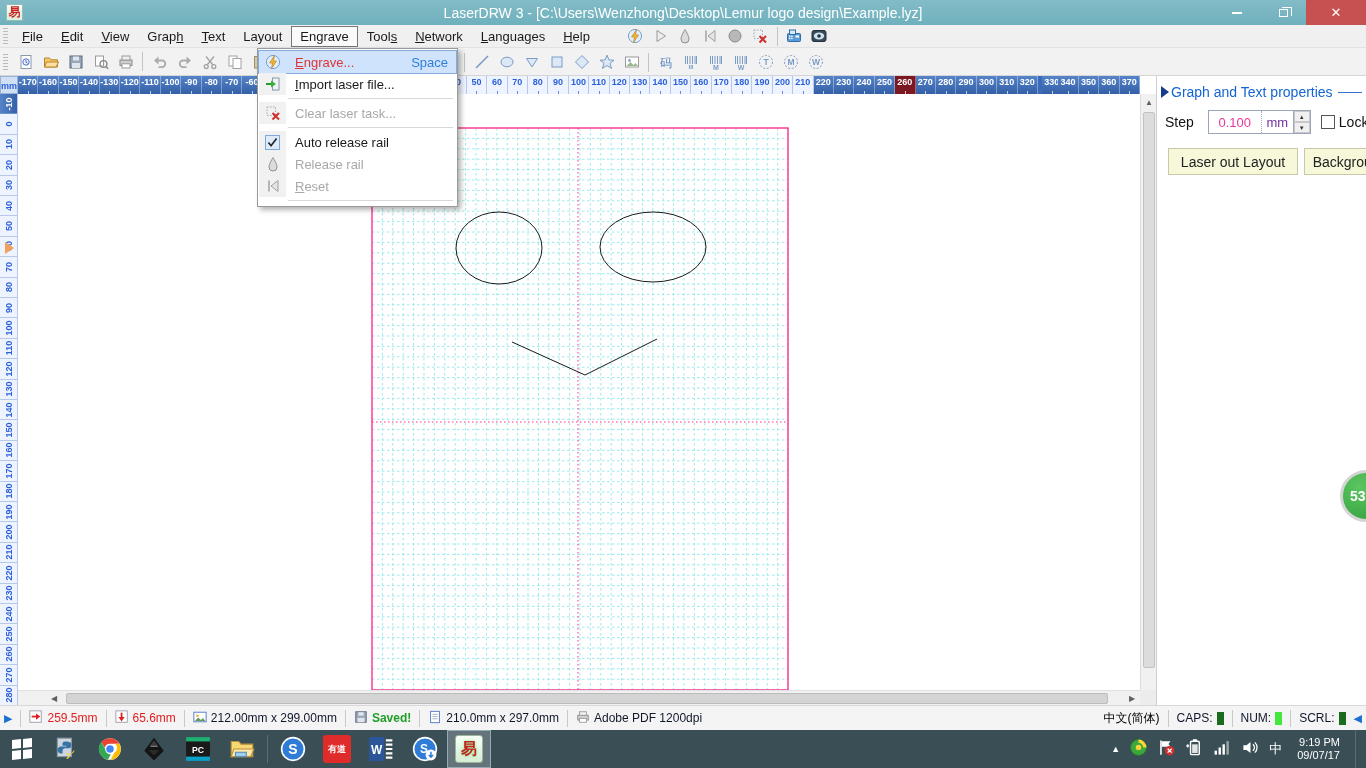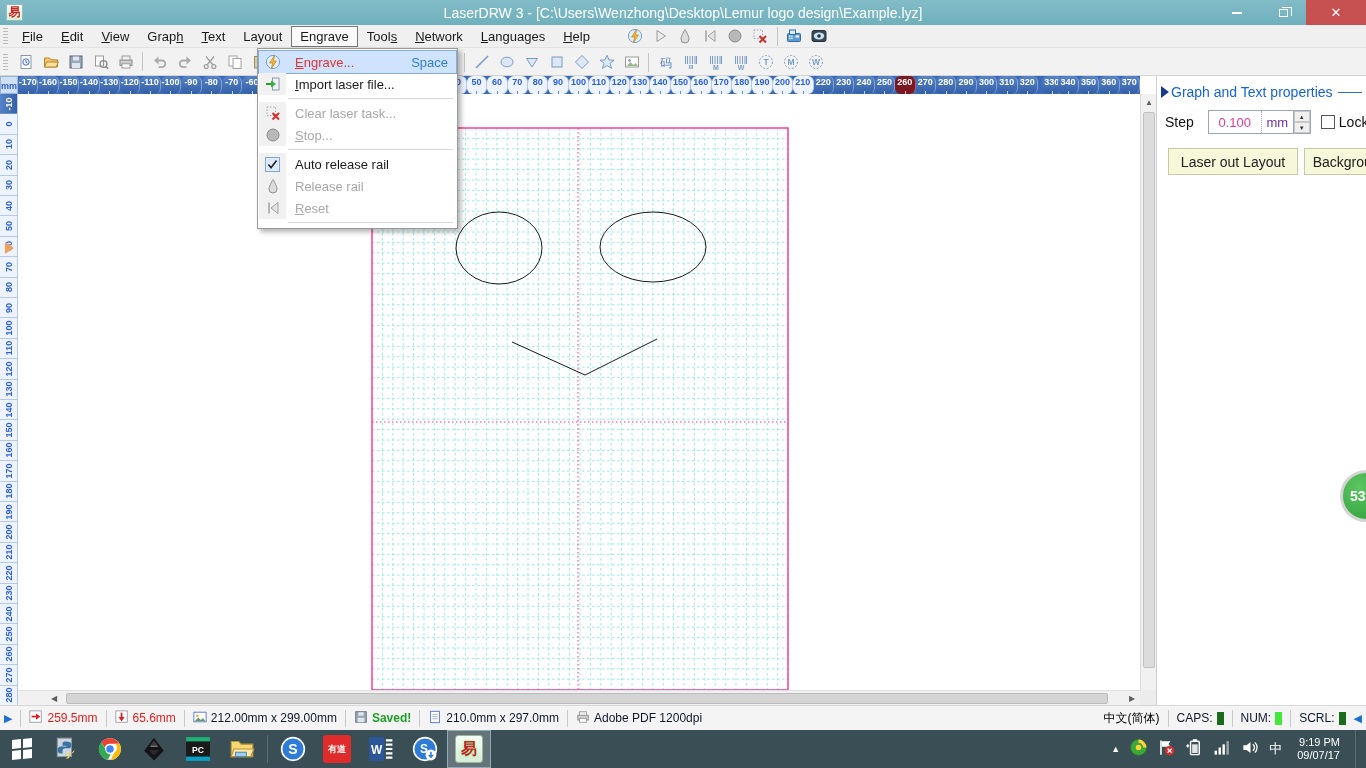--- a/index.html
+++ b/index.html
@@ -37,21 +37,21 @@
   .icon-btn { width:25px; height:23px; display:flex; align-items:center; justify-content:center; border-radius:2px; }
   .icon-btn svg { display:block; }
   .tb-sep { width:1px; height:19px; background:#c4c4c4; margin:0 4px; }
   #draw-tools { position:absolute; left:460px; top:0; height:28px; display:flex; align-items:center; }
 
   
   #ruler-corner { position:absolute; left:0; top:76px; width:18px; height:18px; background:#cfe0f5;
     color:#2b5fd9; font-size:9px; font-weight:bold; text-align:center; line-height:18px; border:1px solid #9ab2d8; }
   #hruler { position:absolute; left:18px; top:76px; width:1122px; height:18px; overflow:hidden; background:#3a6ab8; }
   .hcell { position:absolute; top:0; height:18px; font-size:9px; font-weight:bold; text-align:center; line-height:13px;
-    border-right:1px solid rgba(255,255,255,.35);border-radius:6px; }
+    border-right:1px solid rgba(255,255,255,.35); }
   .hcell:after { content:""; position:absolute; left:50%; bottom:0; width:1px; height:3px; background:currentColor; opacity:.7; }
   .rdark  { background:linear-gradient(#5583c8,#335fa6); color:#fff; }
   .rlight { background:#eef4ff; color:#2b5fd9; border-right-color:#b8c8e8; }
   .rhl { background:#7c1822 !important; color:#fff !important; }
   #vruler { position:absolute; left:0; top:94px; width:18px; height:611px; overflow:hidden; background:#eef4ff; border-right:1px solid #b8c8e8; }
   .vcell { position:absolute; left:0; width:18px; display:flex; align-items:center; justify-content:center;
     font-size:9px; font-weight:bold; border-bottom:1px solid #b8c8e8; }
   .vcell span { transform:rotate(-90deg); white-space:nowrap; }
   .vdark { background:linear-gradient(90deg,#5583c8,#335fa6); color:#fff; border-bottom-color:#6a92cc; }
   .vlight { color:#2b5fd9; }
@@ -758,28 +758,20 @@
       <div class="menu-sep"></div>
       <div class="menu-item disabled">
         <div class="mi-icon">
           <svg width="16" height="16" viewBox="0 0 16 16" xmlns="http://www.w3.org/2000/svg">
             <rect x="2" y="2" width="8.5" height="8.5" fill="none" stroke="#9aaabb" stroke-dasharray="1.5,1.5"></rect>
             <path d="M7.5 8l6.5 6.5M14 8l-6.5 6.5" stroke="#d03030" stroke-width="2"></path>
           </svg>
         </div>
         <div class="mi-label">Clear laser task...</div>
       </div>
-      <div class="menu-item disabled">
-        <div class="mi-icon">
-          <svg width="16" height="16" viewBox="0 0 16 16" xmlns="http://www.w3.org/2000/svg">
-            <circle cx="8" cy="8" r="6" fill="#b8b8b8" stroke="#8a8a8a"></circle>
-          </svg>
-        </div>
-        <div class="mi-label"><u>S</u>top...</div>
-      </div>
       <div class="menu-sep"></div>
       <div class="menu-item">
         <div class="mi-icon">
           <div class="mi-check">
             <svg width="13" height="13" viewBox="0 0 16 16" xmlns="http://www.w3.org/2000/svg">
               <path d="M3 8l3.2 4L13 3" stroke="#222" fill="none" stroke-width="2"></path>
             </svg>
           </div>
         </div>
         <div class="mi-label">Auto release rail</div>

